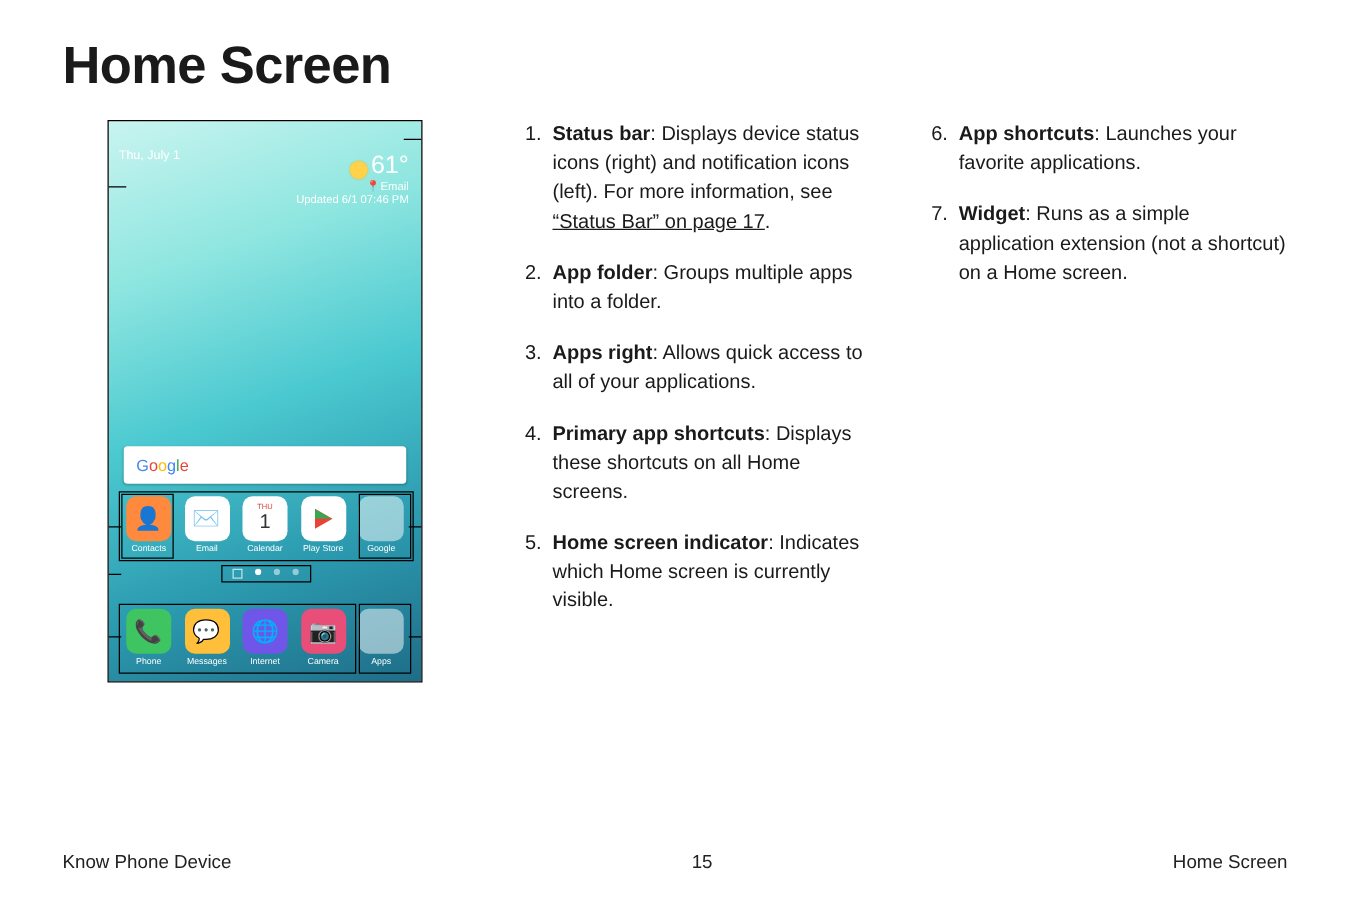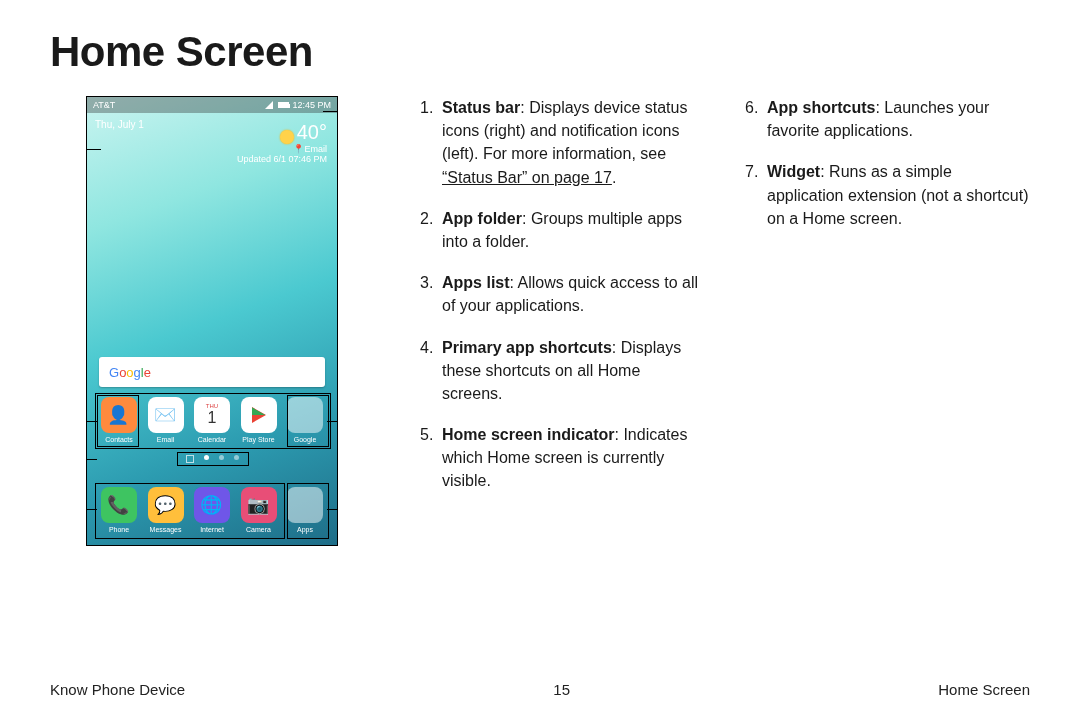--- a/index.html
+++ b/index.html
@@ -131,38 +131,28 @@
 </head>
 <body>
 
 <h1 class="page-title">Home Screen</h1>
 
 <div class="content">
 
   <div class="phone-wrap">
     <div class="phone">
 
-      <div class="statusbar">
-        <span>AT&amp;T</span>
-        <span class="right">
-          <span class="signal-icon"></span>
-          <span class="batt-icon">
-              <span class="fill"></span>
-            </span>
-          <span>12:45 PM</span>
-        </span>
-      </div>
 
       <div class="clockw">
         <div class="date">Thu, July 1</div>
       </div>
 
       <div class="weatherw">
         <div><span class="sun-icon"></span>
-             <span class="temp">40°</span></div>
+             <span class="temp">61°</span></div>
         <div>📍<span>Email</span></div>
         <div>Updated 6/1 07:46 PM</div>
       </div>
 
       <div class="searchbar">
         <span class="g">
           <span class="b">G</span><span class="r">o</span><span class="y">o</span><span class="b">g</span><span class="g2">l</span><span class="r">e</span>
         </span>
         <span class="mic-icon"><span class="cap"></span><span class="stand"></span></span>
       </div>
@@ -255,21 +245,21 @@
       <span class="lbl-line ln6"></span>
       <span class="lbl-line ln7"></span>
     </div>
   </div>
 
   <div class="cols">
     <div class="col">
       <ol class="defs" id="defs1">
           <li><span class="num">1.</span><span class="term">Status bar</span><span>: Displays device status icons (right) and notification icons (left). For more information, see </span><span class="xref">“Status Bar” on page 17</span><span>.</span></li>
           <li><span class="num">2.</span><span class="term">App folder</span><span>: Groups multiple apps into a folder.</span></li>
-          <li><span class="num">3.</span><span class="term">Apps list</span><span>: Allows quick access to all of your applications.</span></li>
+          <li><span class="num">3.</span><span class="term">Apps right</span><span>: Allows quick access to all of your applications.</span></li>
           <li><span class="num">4.</span><span class="term">Primary app shortcuts</span><span>: Displays these shortcuts on all Home screens.</span></li>
           <li><span class="num">5.</span><span class="term">Home screen indicator</span><span>: Indicates which Home screen is currently visible.</span></li>
         </ol>
     </div>
     <div class="col">
       <ol class="defs" id="defs2">
           <li><span class="num">6.</span><span class="term">App shortcuts</span><span>: Launches your favorite applications.</span></li>
           <li><span class="num">7.</span><span class="term">Widget</span><span>: Runs as a simple application extension (not a shortcut) on a Home screen.</span></li>
         </ol>
     </div>

